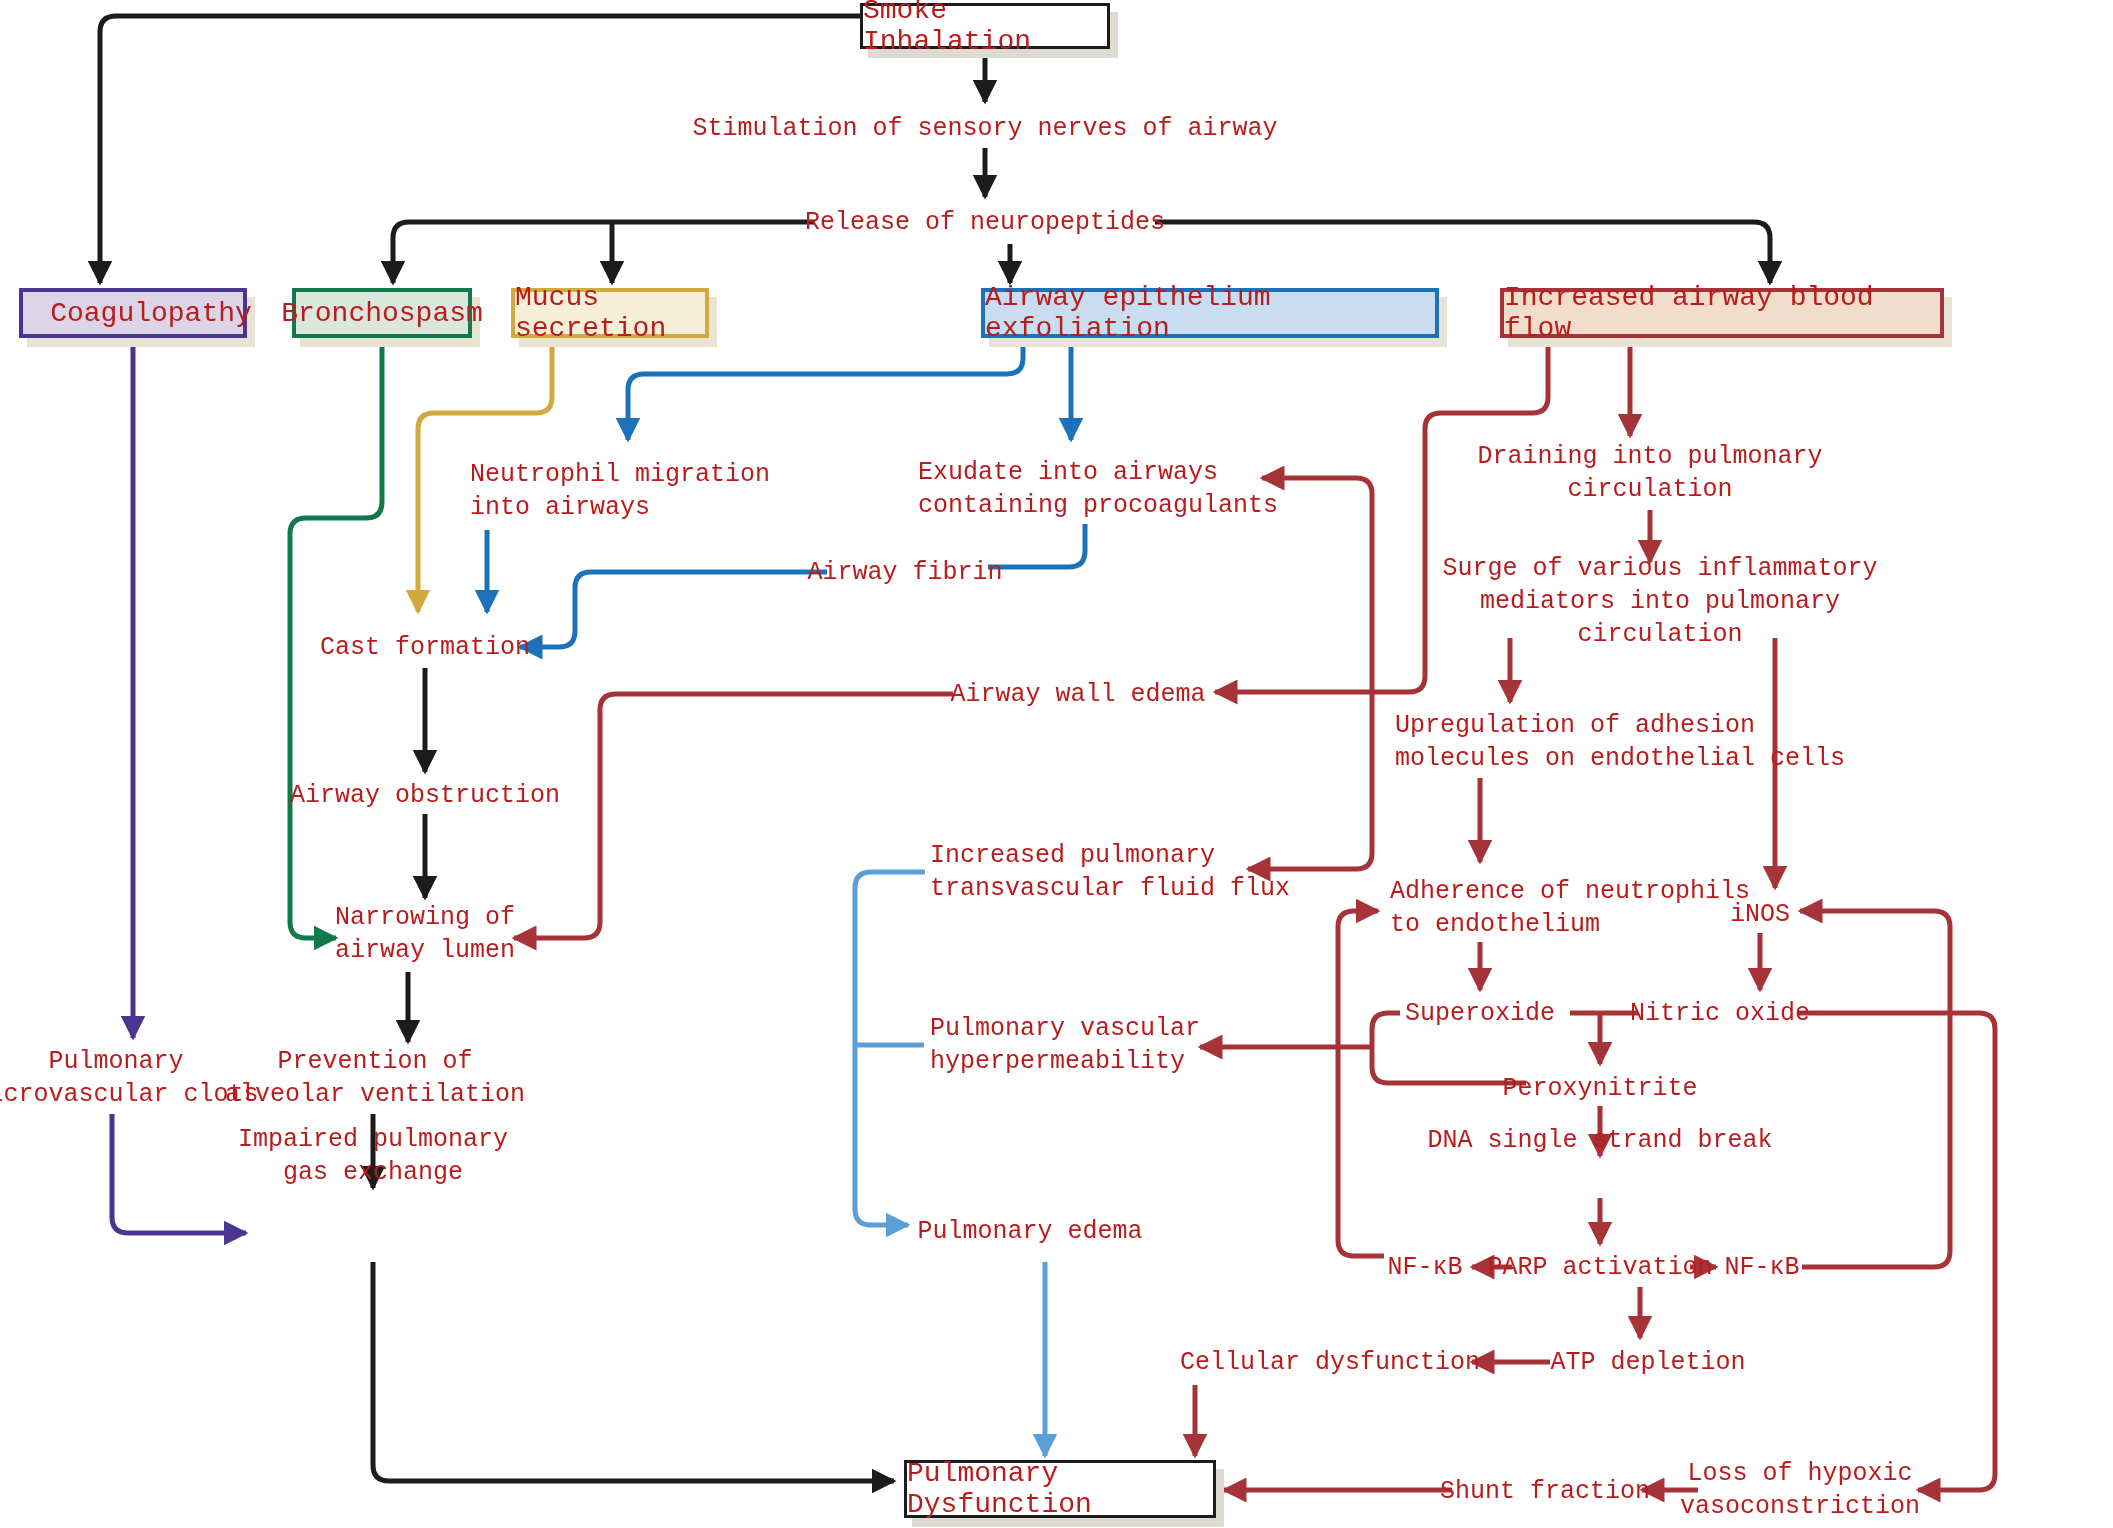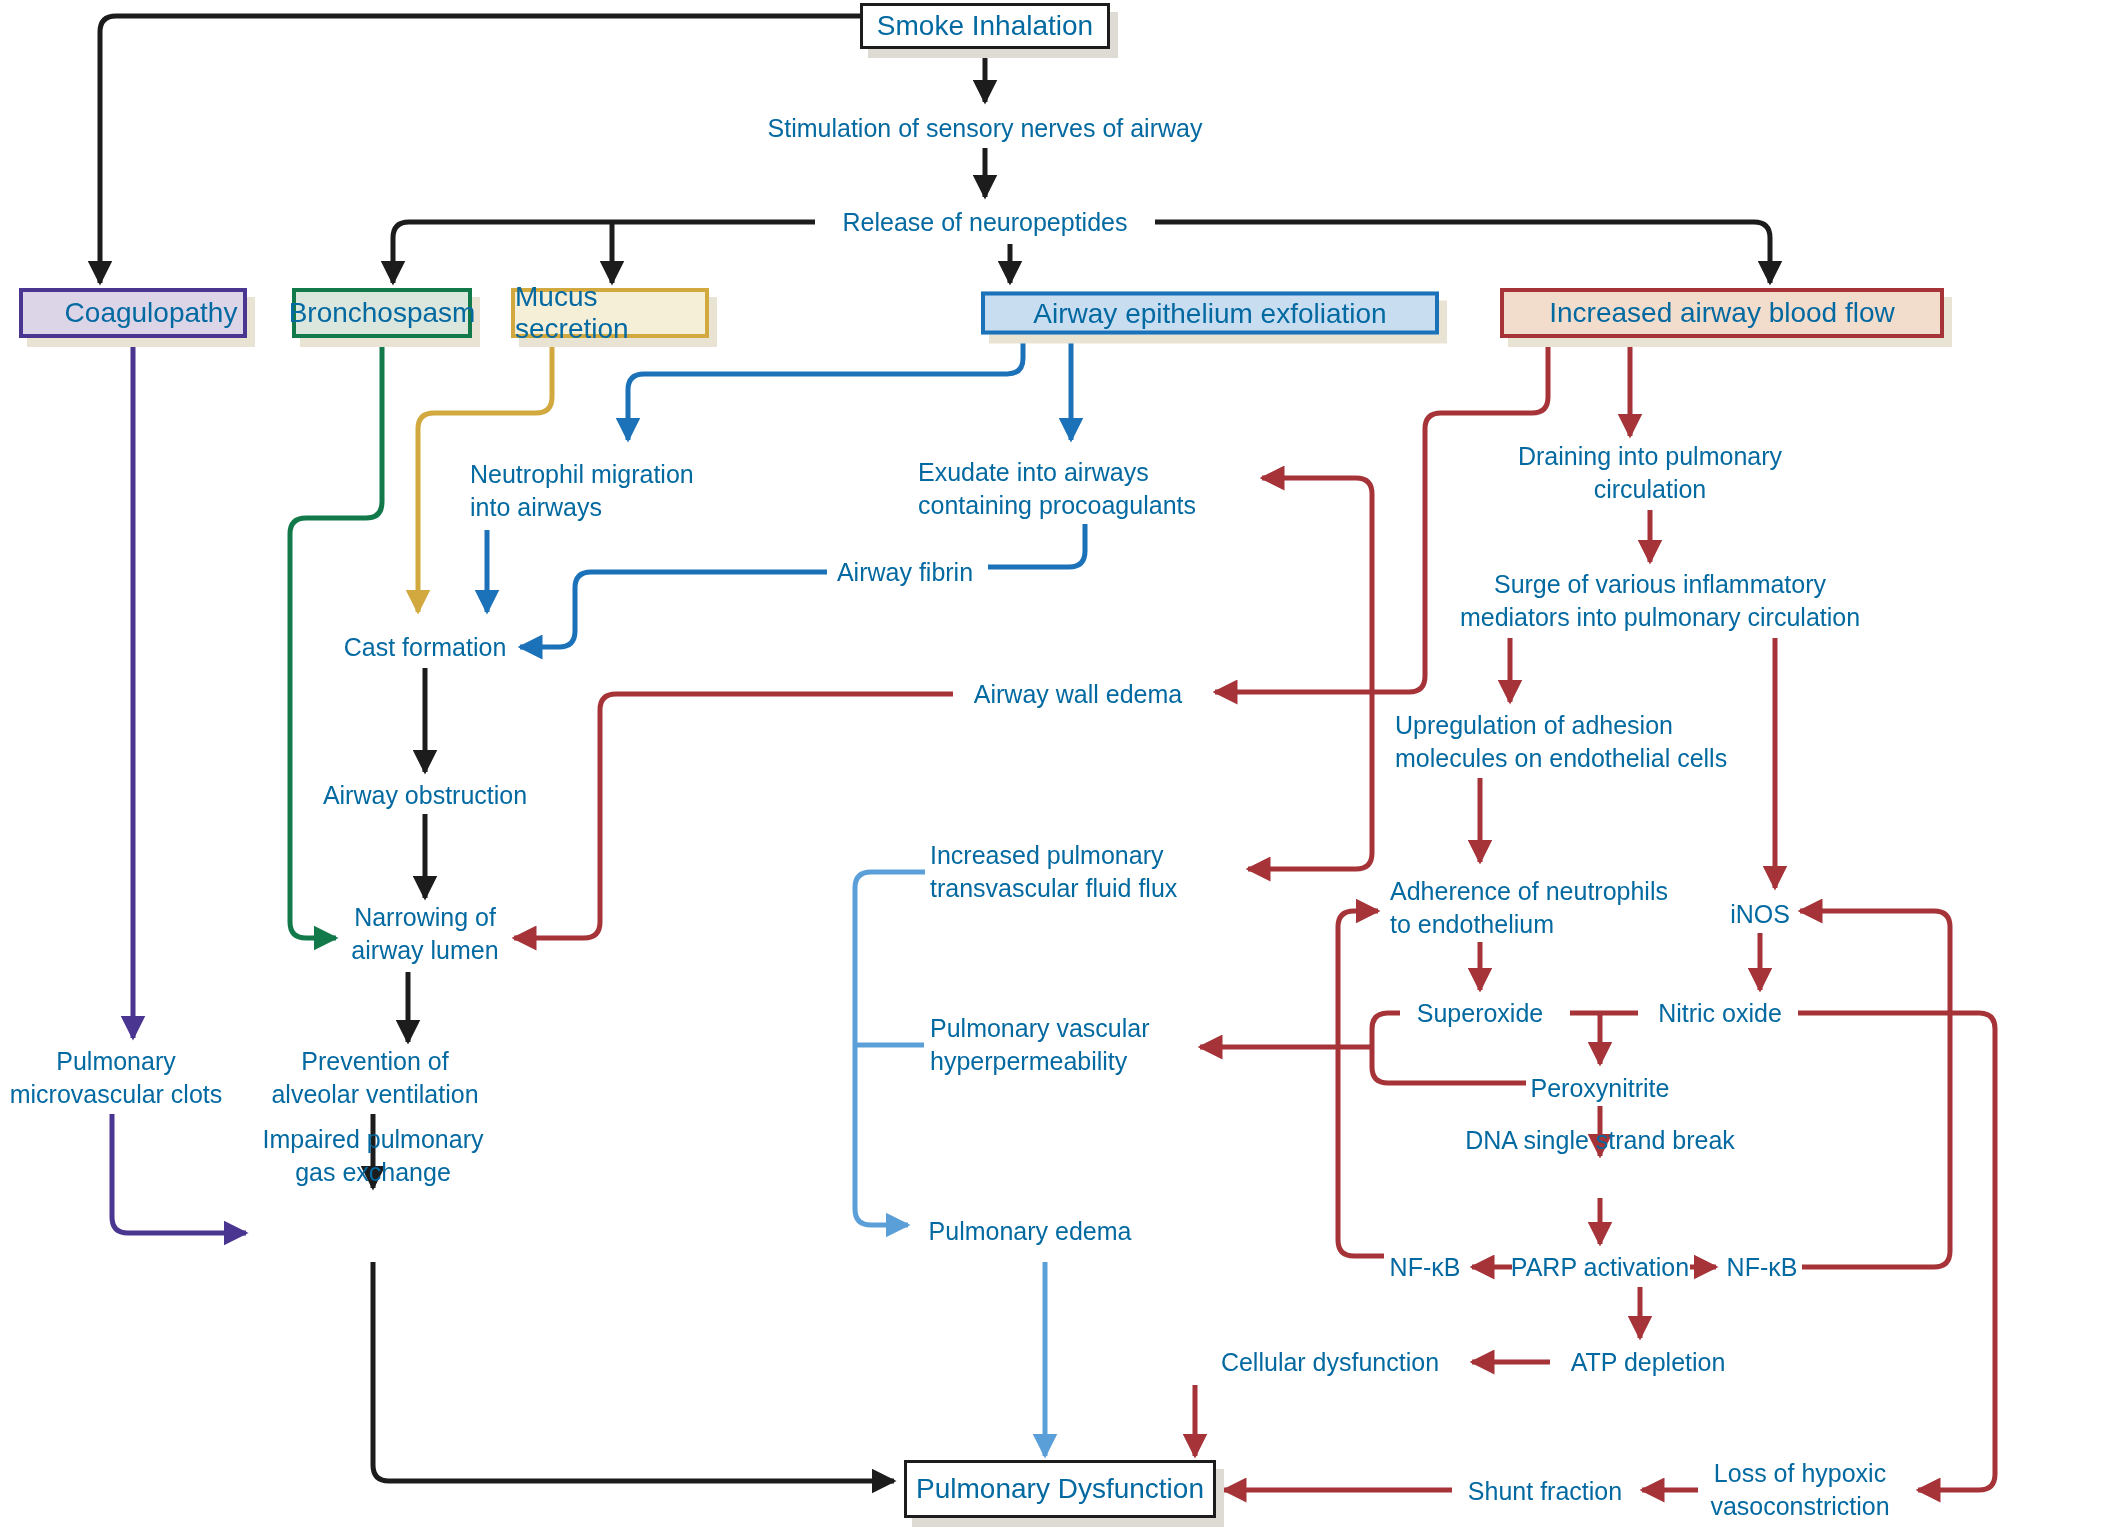--- a/index.html
+++ b/index.html
@@ -1,17 +1,17 @@
 <!DOCTYPE html>
 <html><head>
 <meta charset="utf-8">
 <style>
   html,body{margin:0;padding:0;background:#fff;}
   #canvas{position:relative;width:2113px;height:1528px;background:#ffffff;overflow:hidden;
-          font-family:Liberation Sans, sans-serif;color:#0369a1;}
+          font-family:Liberation Mono, monospace;color:#b91c1c;}
   #wires{position:absolute;left:0;top:0;width:2113px;height:1528px;}
   .node{position:absolute;white-space:pre-line;font-size:25px;line-height:33px;}
   .node.center{transform:translate(-50%,-50%);text-align:center;}
   .node.left{transform:translate(0,-50%);text-align:left;}
   .box{position:absolute;transform:translate(-50%,-50%);display:flex;align-items:center;justify-content:center;
        font-size:28px;box-sizing:border-box;box-shadow:8px 9px 0 #e9e3d3;}
   .box.blk{border:3px solid #1c1c1c;background:#fff;box-shadow:8px 9px 0 #dddbd4;}
 </style>
 </head>
 <body>
@@ -114,21 +114,21 @@
     <path d="M 1698 1490 H 1642" marker-end="url(#ar)"></path>
     <path d="M 1452 1490 H 1224" marker-end="url(#ar)"></path>
   </g>
 </svg>
 
 <div id="nodes">
       <div class="box blk" style="width: 250px; height: 46px; border: 3px solid rgb(28, 28, 28); background: rgb(255, 255, 255); left: 985px; top: 26px;">Smoke Inhalation</div>
       <div class="box" style="width: 228px; height: 50px; border: 4px solid rgb(74, 53, 144); background: rgb(220, 213, 231); left: 133px; top: 313px; padding-left: 36px;">Coagulopathy</div>
       <div class="box" style="width: 180px; height: 50px; border: 4px solid rgb(18, 121, 74); background: rgb(219, 230, 220); left: 382px; top: 313px;">Bronchospasm</div>
       <div class="box" style="width: 198px; height: 50px; border: 4px solid rgb(210, 169, 63); background: rgb(246, 239, 216); left: 610px; top: 313px;">Mucus secretion</div>
-      <div class="box" style="width: 458px; height: 43px; border: 4px solid rgb(27, 114, 184); background: rgb(201, 221, 241); left: 1210px; top: 313px;">Airway epithelium exfoliation</div>
+      <div class="box" style="width: 458px; height: 50px; border: 4px solid rgb(27, 114, 184); background: rgb(201, 221, 241); left: 1210px; top: 313px;">Airway epithelium exfoliation</div>
       <div class="box" style="width: 444px; height: 50px; border: 4px solid rgb(165, 51, 56); background: rgb(242, 220, 203); left: 1722px; top: 313px;">Increased airway blood flow</div>
       <div class="box blk" style="width: 312px; height: 58px; border: 3px solid rgb(28, 28, 28); background: rgb(255, 255, 255); left: 1060px; top: 1489px;">Pulmonary Dysfunction</div>
       <div class="node center" style="left: 985px; top: 128px;">Stimulation of sensory nerves of airway</div>
       <div class="node center" style="left: 985px; top: 222px;">Release of neuropeptides</div>
       <div class="node left" style="left: 470px; top: 491px;">Neutrophil migration
 into airways</div>
       <div class="node left" style="left: 918px; top: 489px;">Exudate into airways
 containing procoagulants</div>
       <div class="node center" style="left: 905px; top: 572px;">Airway fibrin</div>
       <div class="node center" style="left: 425px; top: 647px;">Cast formation</div>

